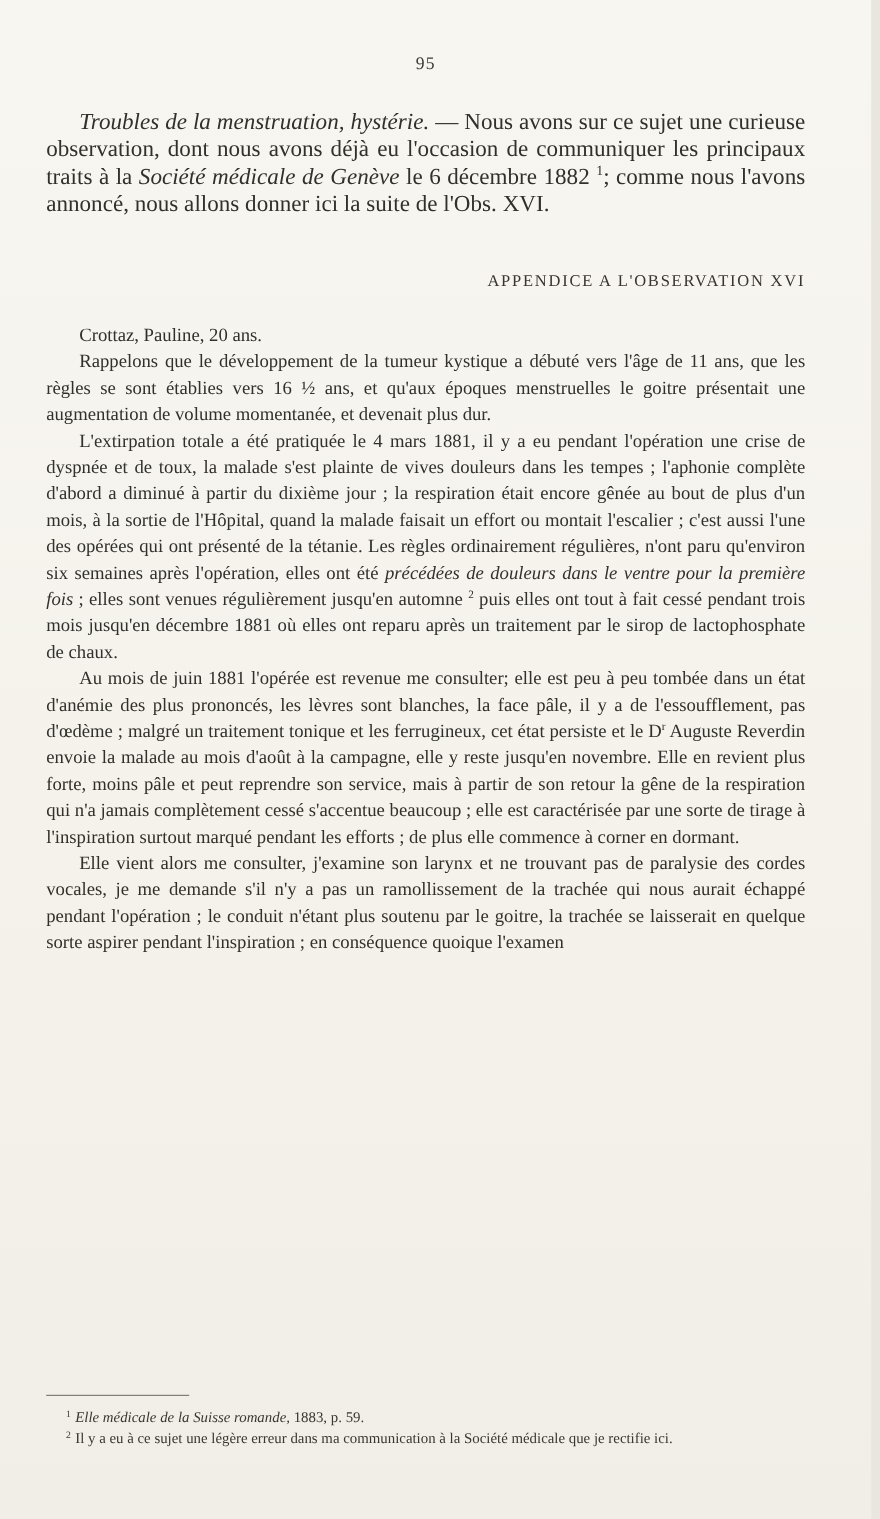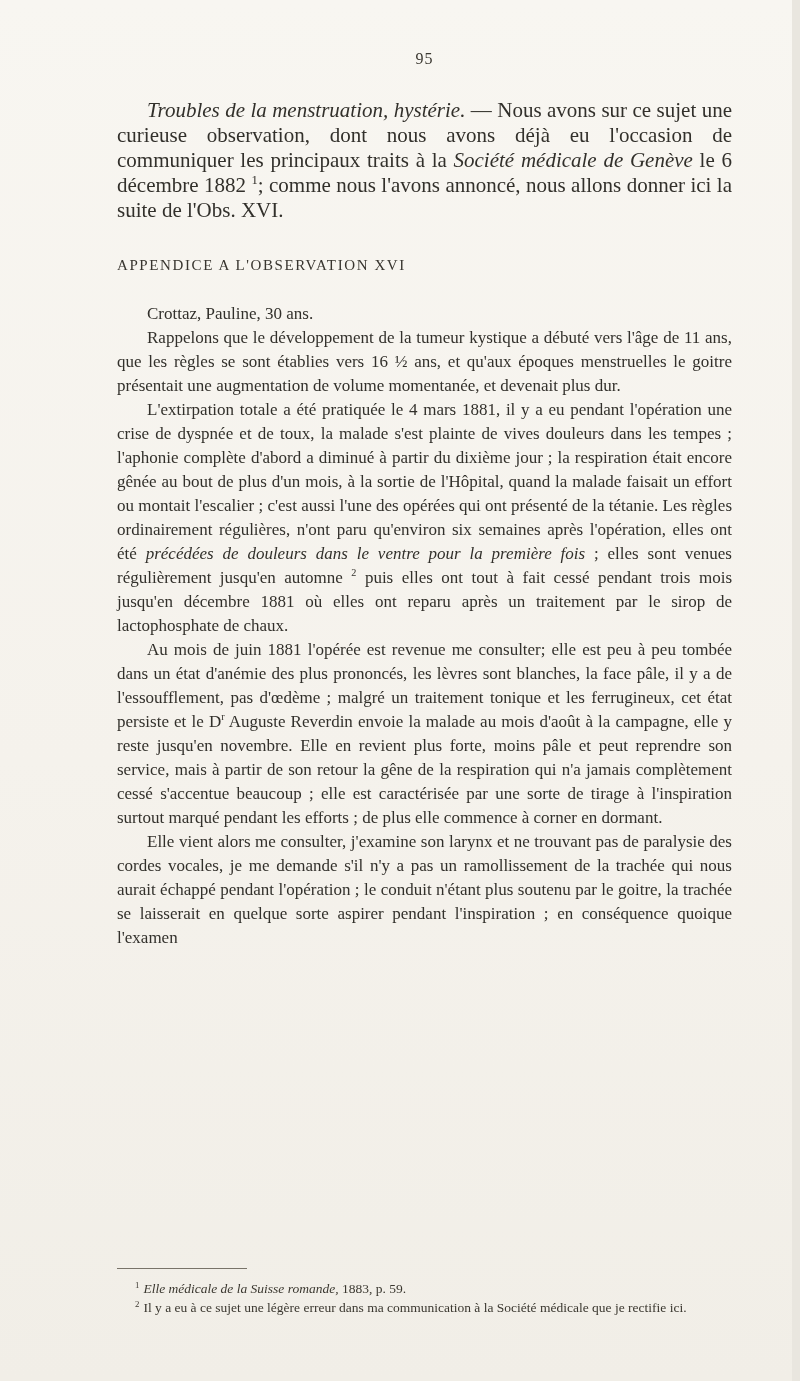--- a/index.html
+++ b/index.html
@@ -6,21 +6,21 @@
   html, body { width: 800px; }
   body {
     background: #e9e6df;
     font-family: "Liberation Serif", "DejaVu Serif", serif;
   }
   .page {
     width: 792px;
     height: 1381px;
     background: linear-gradient(180deg, #f8f6f1 0%, #f5f2ec 55%, #f1eee7 100%);
     color: #32302b;
-    padding: 50px 60px 64px 117px;
+    padding: 50px 60px 64px 42px;
     display: flex;
     flex-direction: column;
     overflow: hidden;
   }
   .page-number {
     text-align: center;
     font-size: 16px;
     letter-spacing: 1px;
     color: #3b3831;
     margin-bottom: 30px;
@@ -30,23 +30,23 @@
     text-indent: 30px;
   }
   .intro {
     font-size: 21px;
     line-height: 25px;
   }
   .heading {
     font-weight: normal;
     font-size: 15px;
     letter-spacing: 1.6px;
-    text-align: left;
+    text-align: right;
     color: #38352f;
-    margin: 34px 0 28px 0;
+    margin: 50px 0 28px 0;
   }
   .observation p {
     font-size: 17px;
     line-height: 24px;
   }
   sup.fnref {
     font-size: 0.6em;
     vertical-align: super;
     line-height: 0;
   }
@@ -74,21 +74,21 @@
 <div class="page">
 
   <div class="page-number">95</div>
 
   <p class="intro body-par"><i>Troubles de la menstruation, hystérie.</i><span> — Nous avons sur ce sujet une curieuse observation, dont nous avons déjà eu l'occasion de communiquer les principaux traits à la </span><i>Société médicale de Genève</i><span> le 6 décembre 1882 </span><sup class="fnref">1</sup><span>; comme nous l'avons annoncé, nous allons donner ici la suite de l'Obs. XVI.</span></p>
 
   <h2 class="heading">APPENDICE A L'OBSERVATION XVI</h2>
 
   <div class="observation">
 
-    <p class="body-par">Crottaz, Pauline, 30 ans.</p>
+    <p class="body-par">Crottaz, Pauline, 20 ans.</p>
 
     <p class="body-par">Rappelons que le développement de la tumeur kystique a débuté vers l'âge de 11 ans, que les règles se sont établies vers 16 ½ ans, et qu'aux époques menstruelles le goitre présentait une augmentation de volume momentanée, et devenait plus dur.</p>
 
     <p class="body-par"><span>L'extirpation totale a été pratiquée le 4 mars 1881, il y a eu pendant l'opération une crise de dyspnée et de toux, la malade s'est plainte de vives douleurs dans les tempes ; l'aphonie complète d'abord a diminué à partir du dixième jour ; la respiration était encore gênée au bout de plus d'un mois, à la sortie de l'Hôpital, quand la malade faisait un effort ou montait l'escalier ; c'est aussi l'une des opérées qui ont présenté de la tétanie. Les règles ordinairement régulières, n'ont paru qu'environ six semaines après l'opération, elles ont été </span><i>précédées de douleurs dans le ventre pour la première fois</i><span> ; elles sont venues régulièrement jusqu'en automne </span><sup class="fnref">2</sup><span> puis elles ont tout à fait cessé pendant trois mois jusqu'en décembre 1881 où elles ont reparu après un traitement par le sirop de lactophosphate de chaux.</span></p>
 
     <p class="body-par"><span>Au mois de juin 1881 l'opérée est revenue me consulter; elle est peu à peu tombée dans un état d'anémie des plus prononcés, les lèvres sont blanches, la face pâle, il y a de l'essoufflement, pas d'œdème ; malgré un traitement tonique et les ferrugineux, cet état persiste et le D</span><sup class="fnref">r</sup><span> Auguste Reverdin envoie la malade au mois d'août à la campagne, elle y reste jusqu'en novembre. Elle en revient plus forte, moins pâle et peut reprendre son service, mais à partir de son retour la gêne de la respiration qui n'a jamais complètement cessé s'accentue beaucoup ; elle est caractérisée par une sorte de tirage à l'inspiration surtout marqué pendant les efforts ; de plus elle commence à corner en dormant.</span></p>
 
     <p class="body-par">Elle vient alors me consulter, j'examine son larynx et ne trouvant pas de paralysie des cordes vocales, je me demande s'il n'y a pas un ramollissement de la trachée qui nous aurait échappé pendant l'opération ; le conduit n'étant plus soutenu par le goitre, la trachée se laisserait en quelque sorte aspirer pendant l'inspiration ; en conséquence quoique l'examen</p>
 
   </div>

